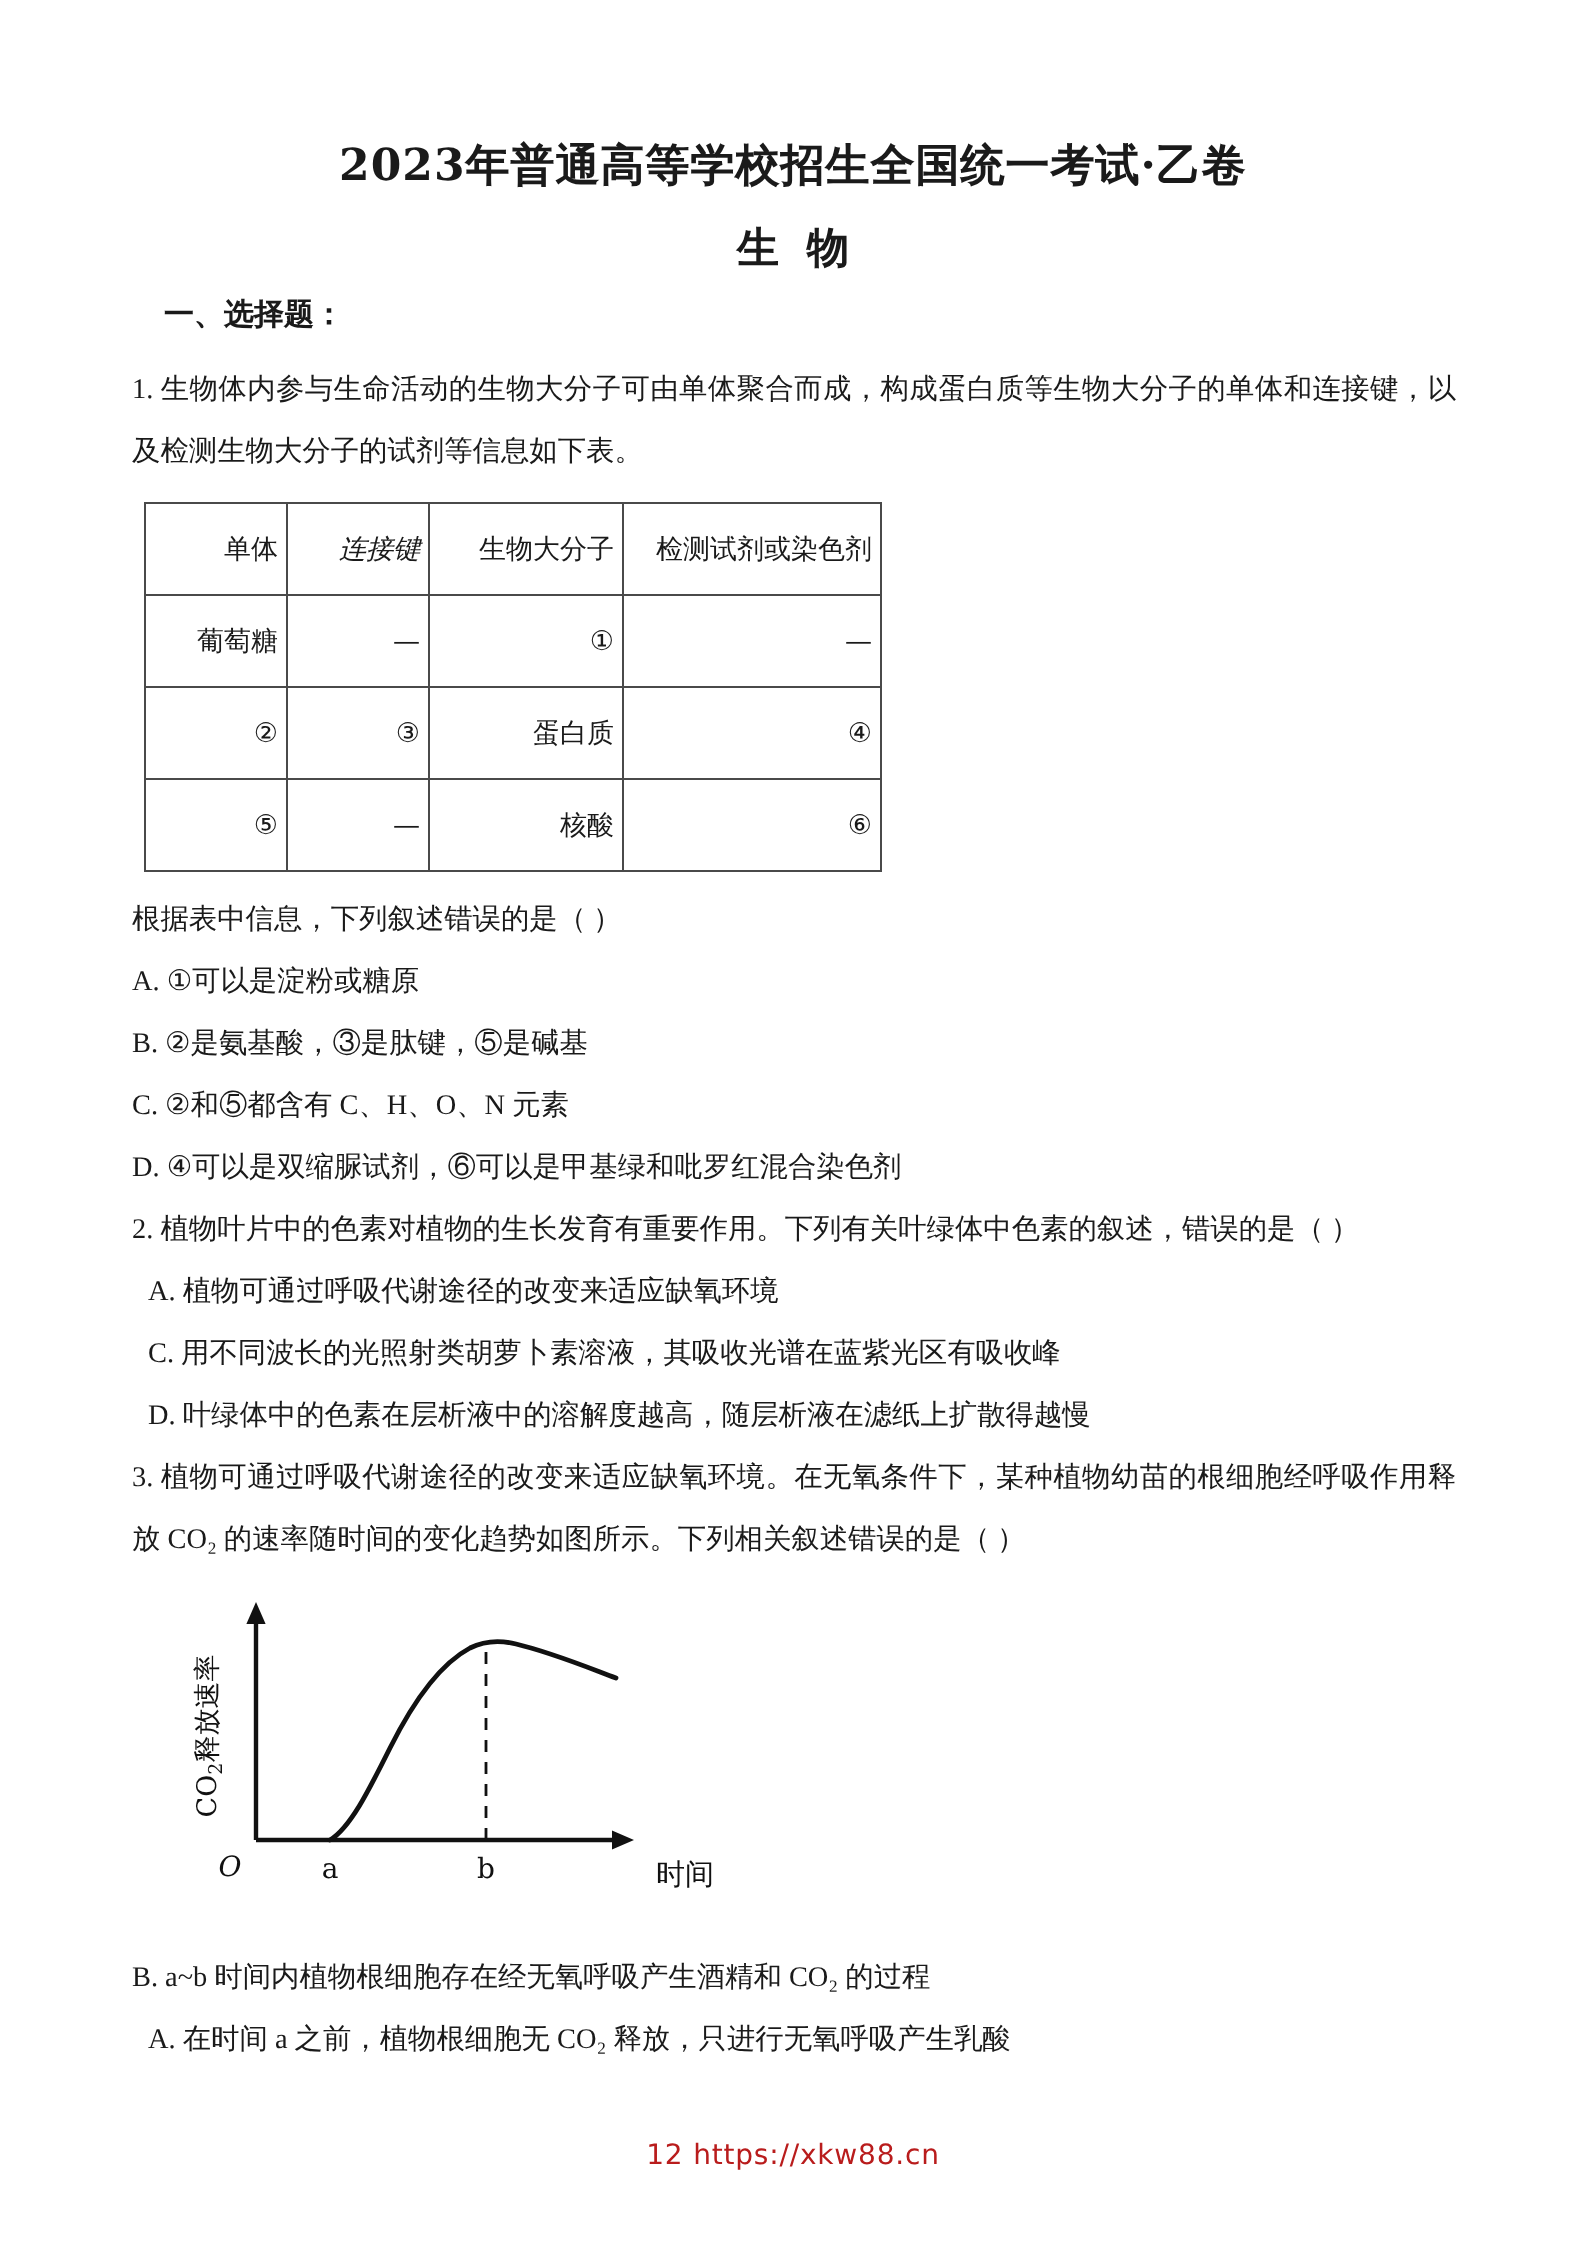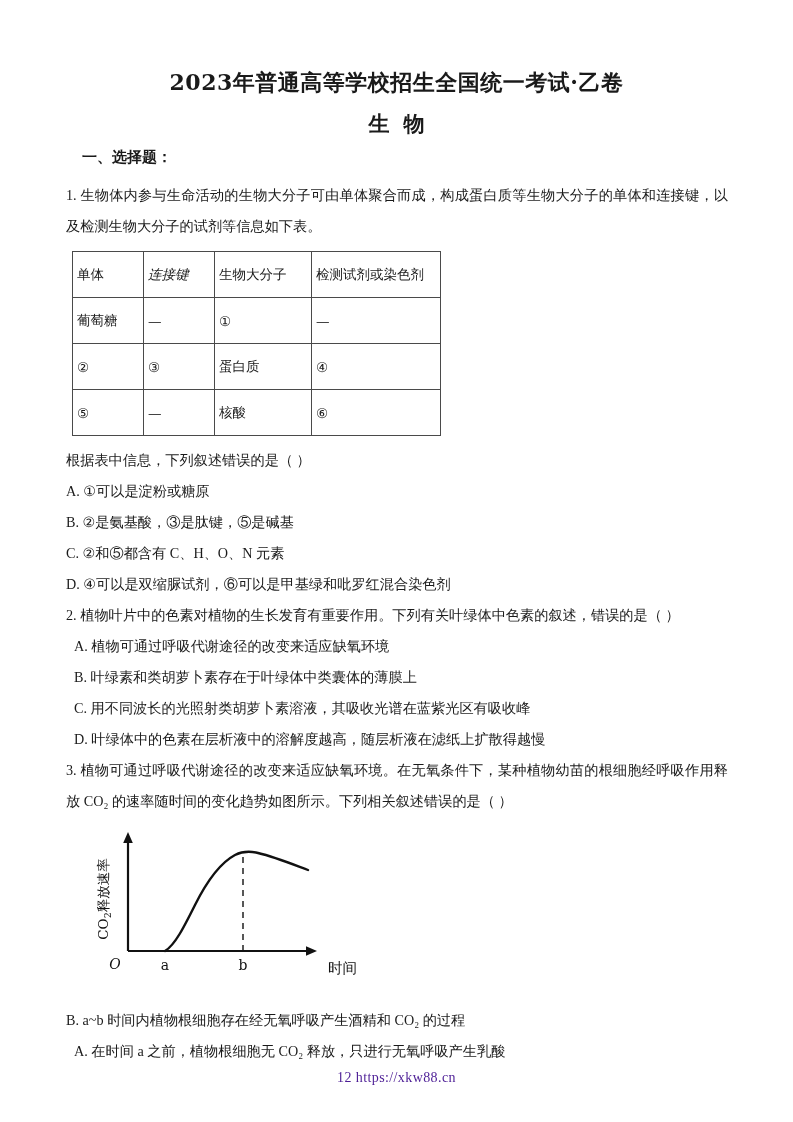--- a/index.html
+++ b/index.html
@@ -84,21 +84,21 @@
   
   .tbl-wrap {
     margin: 9px 0 9px 6px;
   }
   table.info-table {
     border-collapse: collapse;
     table-layout: fixed;
   }
   table.info-table td, table.info-table th {
     border: 1px solid #4a4a4a;
-    text-align: left;
+    text-align: right;
     vertical-align: middle;
     font-size: 13.5px;
     font-weight: normal;
     height: 45px;
     padding: 0 4px;
     font-family: "DejaVu Serif", "Liberation Serif", serif;
   }
   .col-a { width: 62px; }
   .col-b { width: 62px; font-style: italic; }
   .col-c { width: 88px; }
@@ -177,21 +177,20 @@
       <p class="q-stem">根据表中信息，下列叙述错误的是（      ）</p>
       <p class="opt">A. ①可以是淀粉或糖原</p>
       <p class="opt">B. ②是氨基酸，③是肽键，⑤是碱基</p>
       <p class="opt">C. ②和⑤都含有 C、H、O、N 元素</p>
       <p class="opt">D. ④可以是双缩脲试剂，⑥可以是甲基绿和吡罗红混合染色剂</p>
     </div>
 
     <div class="q-block">
       <p class="q-stem">2. 植物叶片中的色素对植物的生长发育有重要作用。下列有关叶绿体中色素的叙述，错误的是（      ）</p>
       <p class="opt opt-indent">A. 植物可通过呼吸代谢途径的改变来适应缺氧环境</p>
-      <p class="opt opt-indent">B. 叶绿素和类胡萝卜素存在于叶绿体中类囊体的薄膜上</p>
       <p class="opt opt-indent">C. 用不同波长的光照射类胡萝卜素溶液，其吸收光谱在蓝紫光区有吸收峰</p>
       <p class="opt opt-indent">D. 叶绿体中的色素在层析液中的溶解度越高，随层析液在滤纸上扩散得越慢</p>
     </div>
 
     <div class="q-block">
       <p class="q-stem">3. 植物可通过呼吸代谢途径的改变来适应缺氧环境。在无氧条件下，某种植物幼苗的根细胞经呼吸作用释放 CO₂ 的速率随时间的变化趋势如图所示。下列相关叙述错误的是（      ）</p>
 
       <div class="figure">
         <svg width="340" height="172" viewBox="0 0 340 172">
 
@@ -219,15 +218,15 @@
           <text x="248" y="146" font-size="14.5" fill="#111" text-anchor="start" font-family="DejaVu Serif, Liberation Serif, serif">时间</text>
         </svg>
       </div>
 
       <p class="opt">B. a~b 时间内植物根细胞存在经无氧呼吸产生酒精和 CO₂ 的过程</p>
       <p class="opt opt-indent">A. 在时间 a 之前，植物根细胞无 CO₂ 释放，只进行无氧呼吸产生乳酸</p>
     </div>
 
   </div>
 
-  <div class="watermark" style="color: #4c1d95; font-family: Liberation Serif, serif;">12 https://xkw88.cn</div>
+  <div class="watermark" style="color: #b91c1c;">12 https://xkw88.cn</div>
 
 </div>
 
 </body></html>

